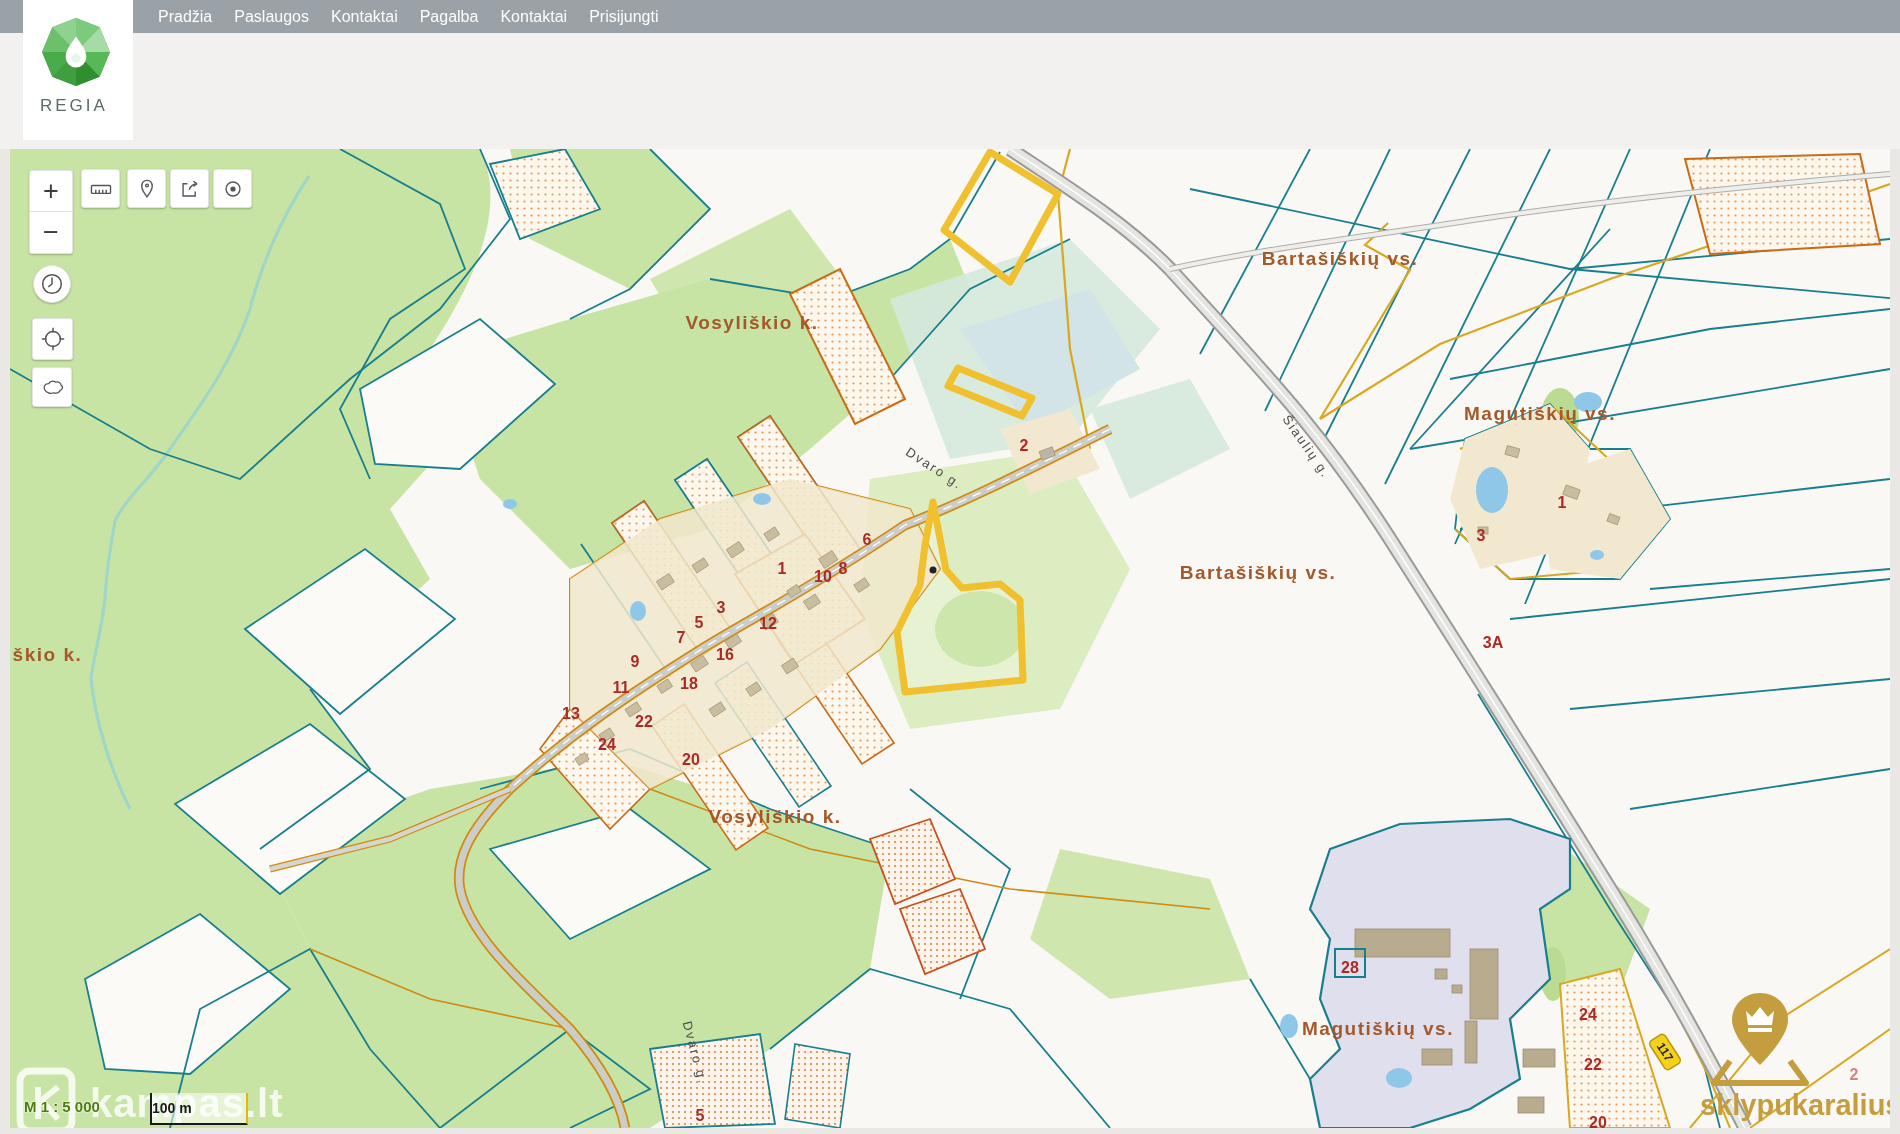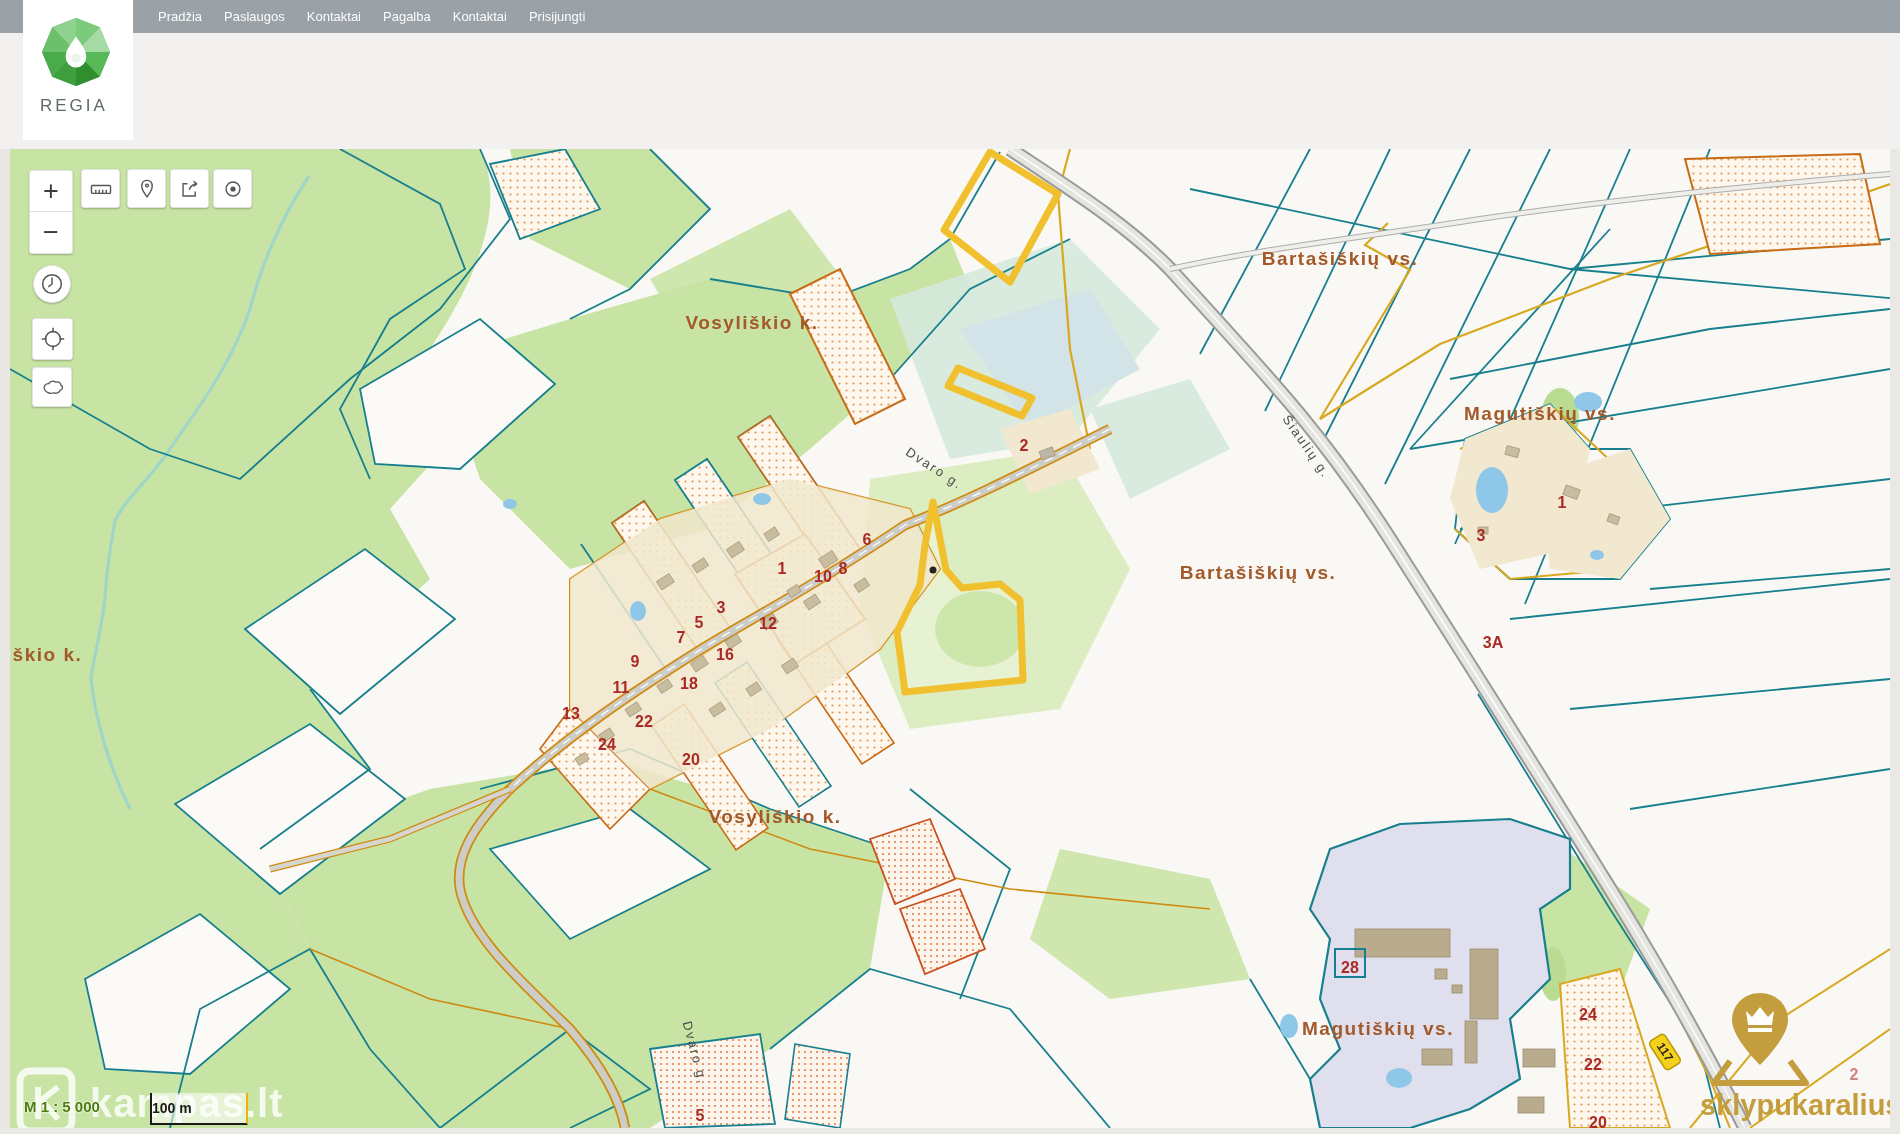--- a/index.html
+++ b/index.html
@@ -2,21 +2,21 @@
 <html><head>
 <meta charset="utf-8">
 <style>
   html,body{margin:0;padding:0;}
   body{width:1900px;height:1134px;overflow:hidden;background:#e9e8e4;
        font-family:"Liberation Sans","DejaVu Sans",sans-serif;position:relative;}
   
   .header{position:absolute;left:0;top:0;width:1900px;height:149px;background:#f2f1ef;}
   .navbar{position:absolute;left:0;top:0;width:1900px;height:33px;background:#9aa1a7;}
   .nav-items{position:absolute;left:158px;top:0;height:33px;display:flex;align-items:center;gap:22px;}
-  .nav-item{color:#fdfdfd;font-size:13px;cursor:pointer;white-space:nowrap;}
+  .nav-item{color:#fdfdfd;font-size:16px;cursor:pointer;white-space:nowrap;}
   .logo-tab{position:absolute;left:23px;top:0;width:110px;height:140px;background:#ffffff;}
   .logo-wrap{position:absolute;left:17px;top:16px;width:76px;text-align:left;}
   .logo-text{margin-top:4px;font-size:17px;letter-spacing:3px;color:#5c6b63;}
   
   .map{position:absolute;left:10px;top:149px;width:1880px;height:979px;background:#f9f8f4;overflow:hidden;}
   .map svg{display:block;}
   
   .ctl{position:absolute;background:#fff;border:1px solid #e3e3e3;border-radius:3px;
        box-shadow:0 1px 2px rgba(0,0,0,.25);display:flex;align-items:center;justify-content:center;
        color:#3c3c3c;cursor:pointer;box-sizing:border-box;}

